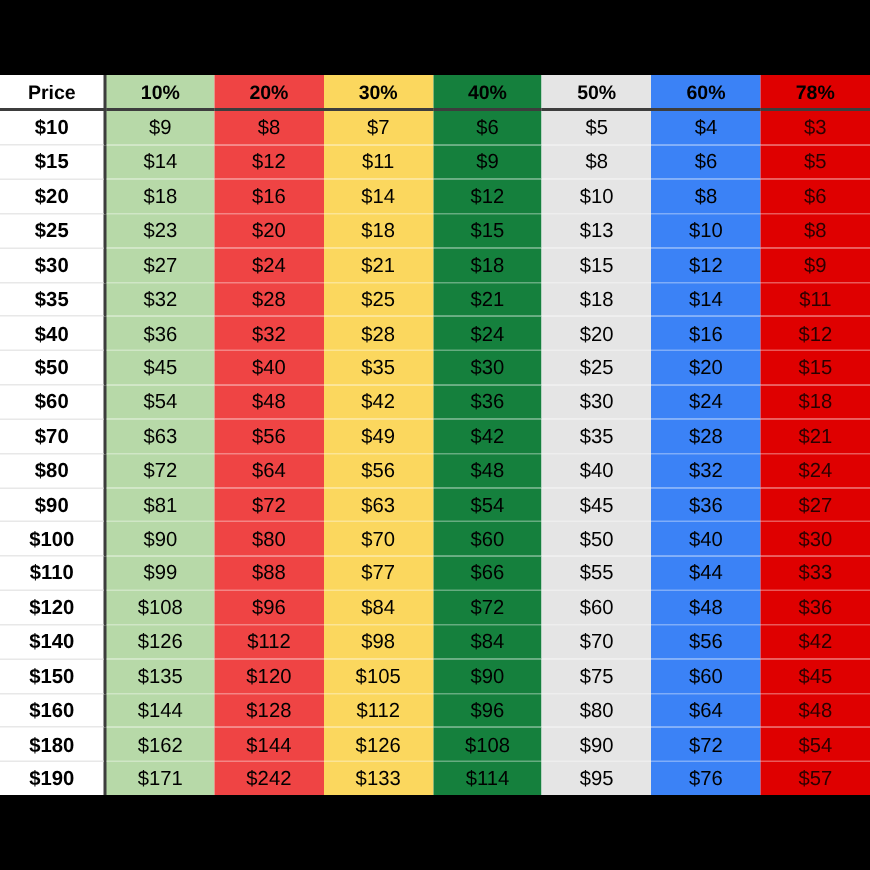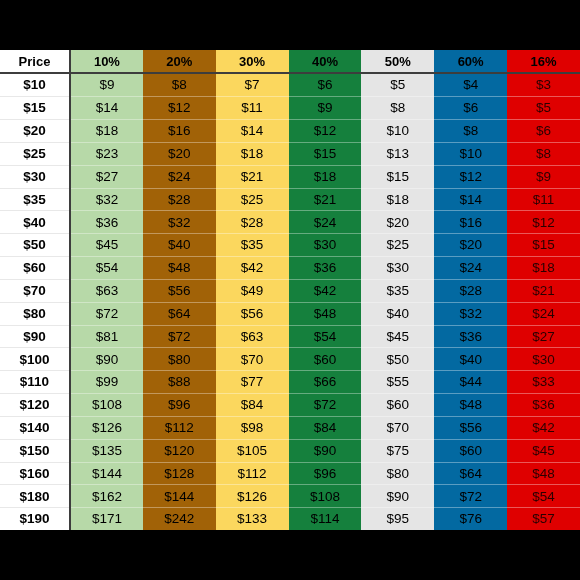--- a/index.html
+++ b/index.html
@@ -71,25 +71,25 @@
   tbody td.val-cell {
     color: #000000;
     font-weight: normal;
     font-size: 13.5px;
     border-bottom: 1px solid rgba(255,255,255,0.35);
   }
   tbody tr:last-child td.val-cell { border-bottom: none; }
 
   
   .col-0 { background: #b7d9a8; }
-  .col-1 { background: #a16207; }
+  .col-1 { background: #ef4444; }
   .col-2 { background: #fbd75e; }
   .col-3 { background: #15803d; }
   .col-4 { background: #e5e5e5; }
-  .col-5 { background: #0369a1; }
+  .col-5 { background: #3b82f6; }
   .col-6 { background: #df0000; }
   .col-6.val-cell { color: #2b0000; }
   thead th.col-6 { color: #000000; }
 </style>
 </head>
 <body>
 
 <div id="stage">
   <div id="table-wrap">
     <table class="pricing-table">
@@ -105,21 +105,21 @@
       </colgroup>
       <thead>
         <tr>
           <th class="price-head">Price</th>
         <th class="col-0">10%</th>
             <th class="col-1">20%</th>
             <th class="col-2">30%</th>
             <th class="col-3">40%</th>
             <th class="col-4">50%</th>
             <th class="col-5">60%</th>
-            <th class="col-6">16%</th>
+            <th class="col-6">78%</th>
           </tr>
       </thead>
       <tbody>
           <tr>
             <td class="price-cell">$10</td>
             <td class="val-cell col-0">$9</td>
             <td class="val-cell col-1">$8</td>
             <td class="val-cell col-2">$7</td>
             <td class="val-cell col-3">$6</td>
             <td class="val-cell col-4">$5</td>

